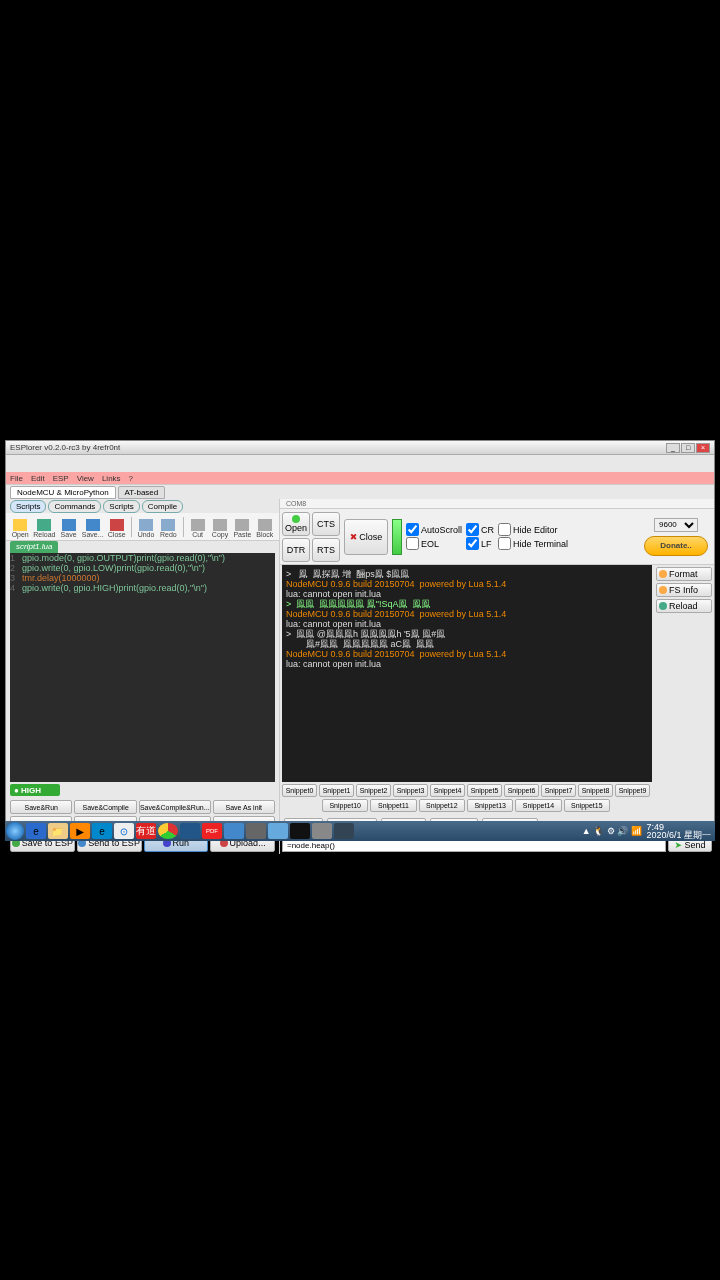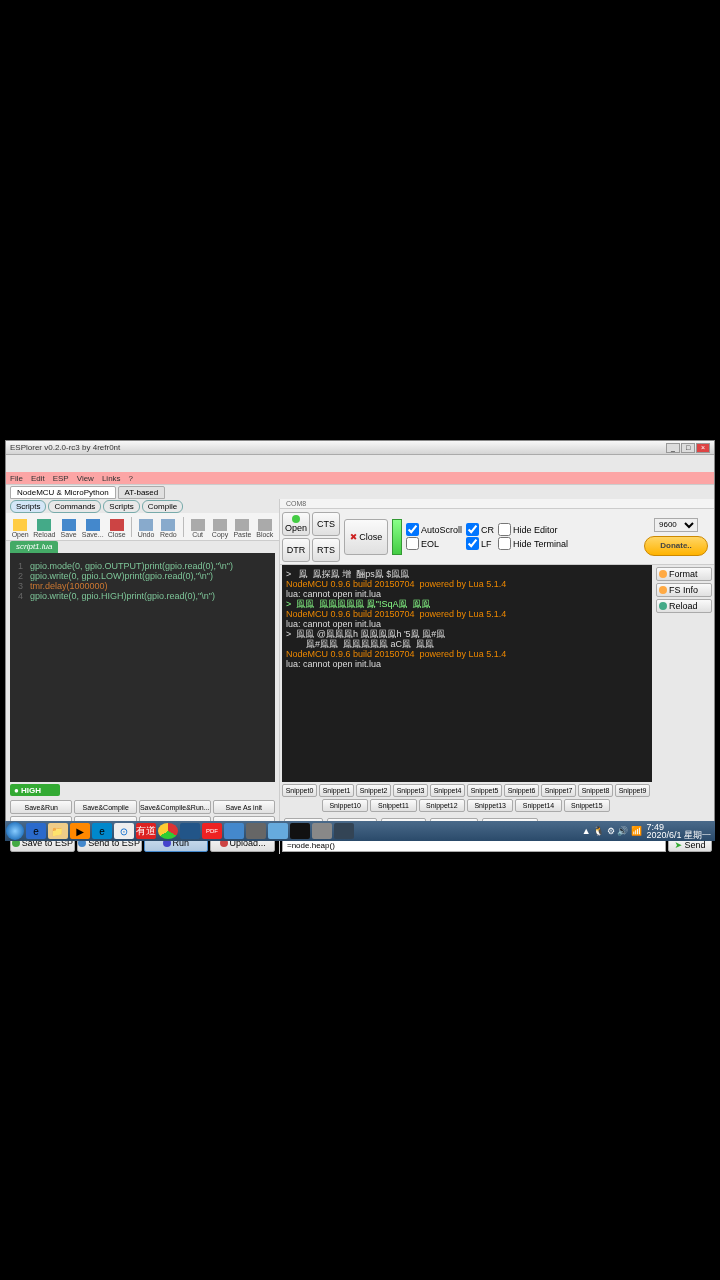--- a/index.html
+++ b/index.html
@@ -18,21 +18,21 @@
 .main-split { display: flex; height: 355px; }
 .left-panel { width: 274px; display: flex; flex-direction: column; border-right: 1px solid #ccc; }
 .right-panel { flex: 1; display: flex; flex-direction: column; }
 .tab-row2 { height: 14px; display: flex; align-items: center; padding: 2px 4px; gap: 2px; background: #e8e8e8; }
 .tab2 { padding: 1px 5px; background: #d4e6f7; border: 1px solid #7aa; border-radius: 6px; font-size: 8px; }
 .toolbar { height: 28px; display: flex; align-items: center; padding: 2px 4px; gap: 2px; background: #f4f4f4; border-bottom: 1px solid #ccc; }
 .tool-btn { width: 24px; height: 24px; display: flex; flex-direction: column; align-items: center; justify-content: flex-end; border: 1px solid transparent; border-radius: 2px; }
 .tool-icon { width: 14px; height: 12px; }
 .tool-label { font-size: 7px; color: #444; }
 .file-tab { height: 12px; padding: 1px 6px; background: #4a6; color: #fff; display: inline-block; font-size: 8px; border-radius: 2px 2px 0 0; margin: 0 4px; font-style: italic; }
-.code-editor { flex: 1; background: #2b2b2b; color: #a9b7c6; font-family: 'Consolas', monospace; font-size: 8px; padding: 8px; margin: 0 4px; overflow: hidden; position: relative; }
+.code-editor { flex: 1; background: #2b2b2b; color: #a9b7c6; font-family: 'Consolas', monospace; font-size: 8px; padding: 0; margin: 0 4px; overflow: hidden; position: relative; }
 .code-line { white-space: pre; line-height: 10px; }
 .lineno { color: #666; display: inline-block; width: 12px; }
 .kw-green { color: #7ec699; }
 .kw-orange { color: #cc7832; }
 .status-idle { height: 12px; background: #3a3; color: #fff; margin: 2px 4px; padding: 0 4px; display: flex; align-items: center; font-size: 8px; font-weight: bold; border-radius: 2px; width: 50px; }
 .btn-grid { display: grid; grid-template-columns: repeat(4,1fr); gap: 2px; padding: 2px 4px; }
 .btn-grid button { height: 14px; background: linear-gradient(#fafafa,#e0e0e0); border: 1px solid #aaa; border-radius: 2px; font-size: 7px; }
 .btn-row-bottom { display: flex; gap: 2px; padding: 2px 4px; }
 .btn-row-bottom button { flex: 1; height: 18px; background: linear-gradient(#fafafa,#e0e0e0); border: 1px solid #aaa; border-radius: 2px; font-size: 8px; display: flex; align-items: center; justify-content: center; gap: 2px; }
 .btn-row-bottom button.active { background: linear-gradient(#d0e0f0,#b0c8e0); border-color: #48c; }

